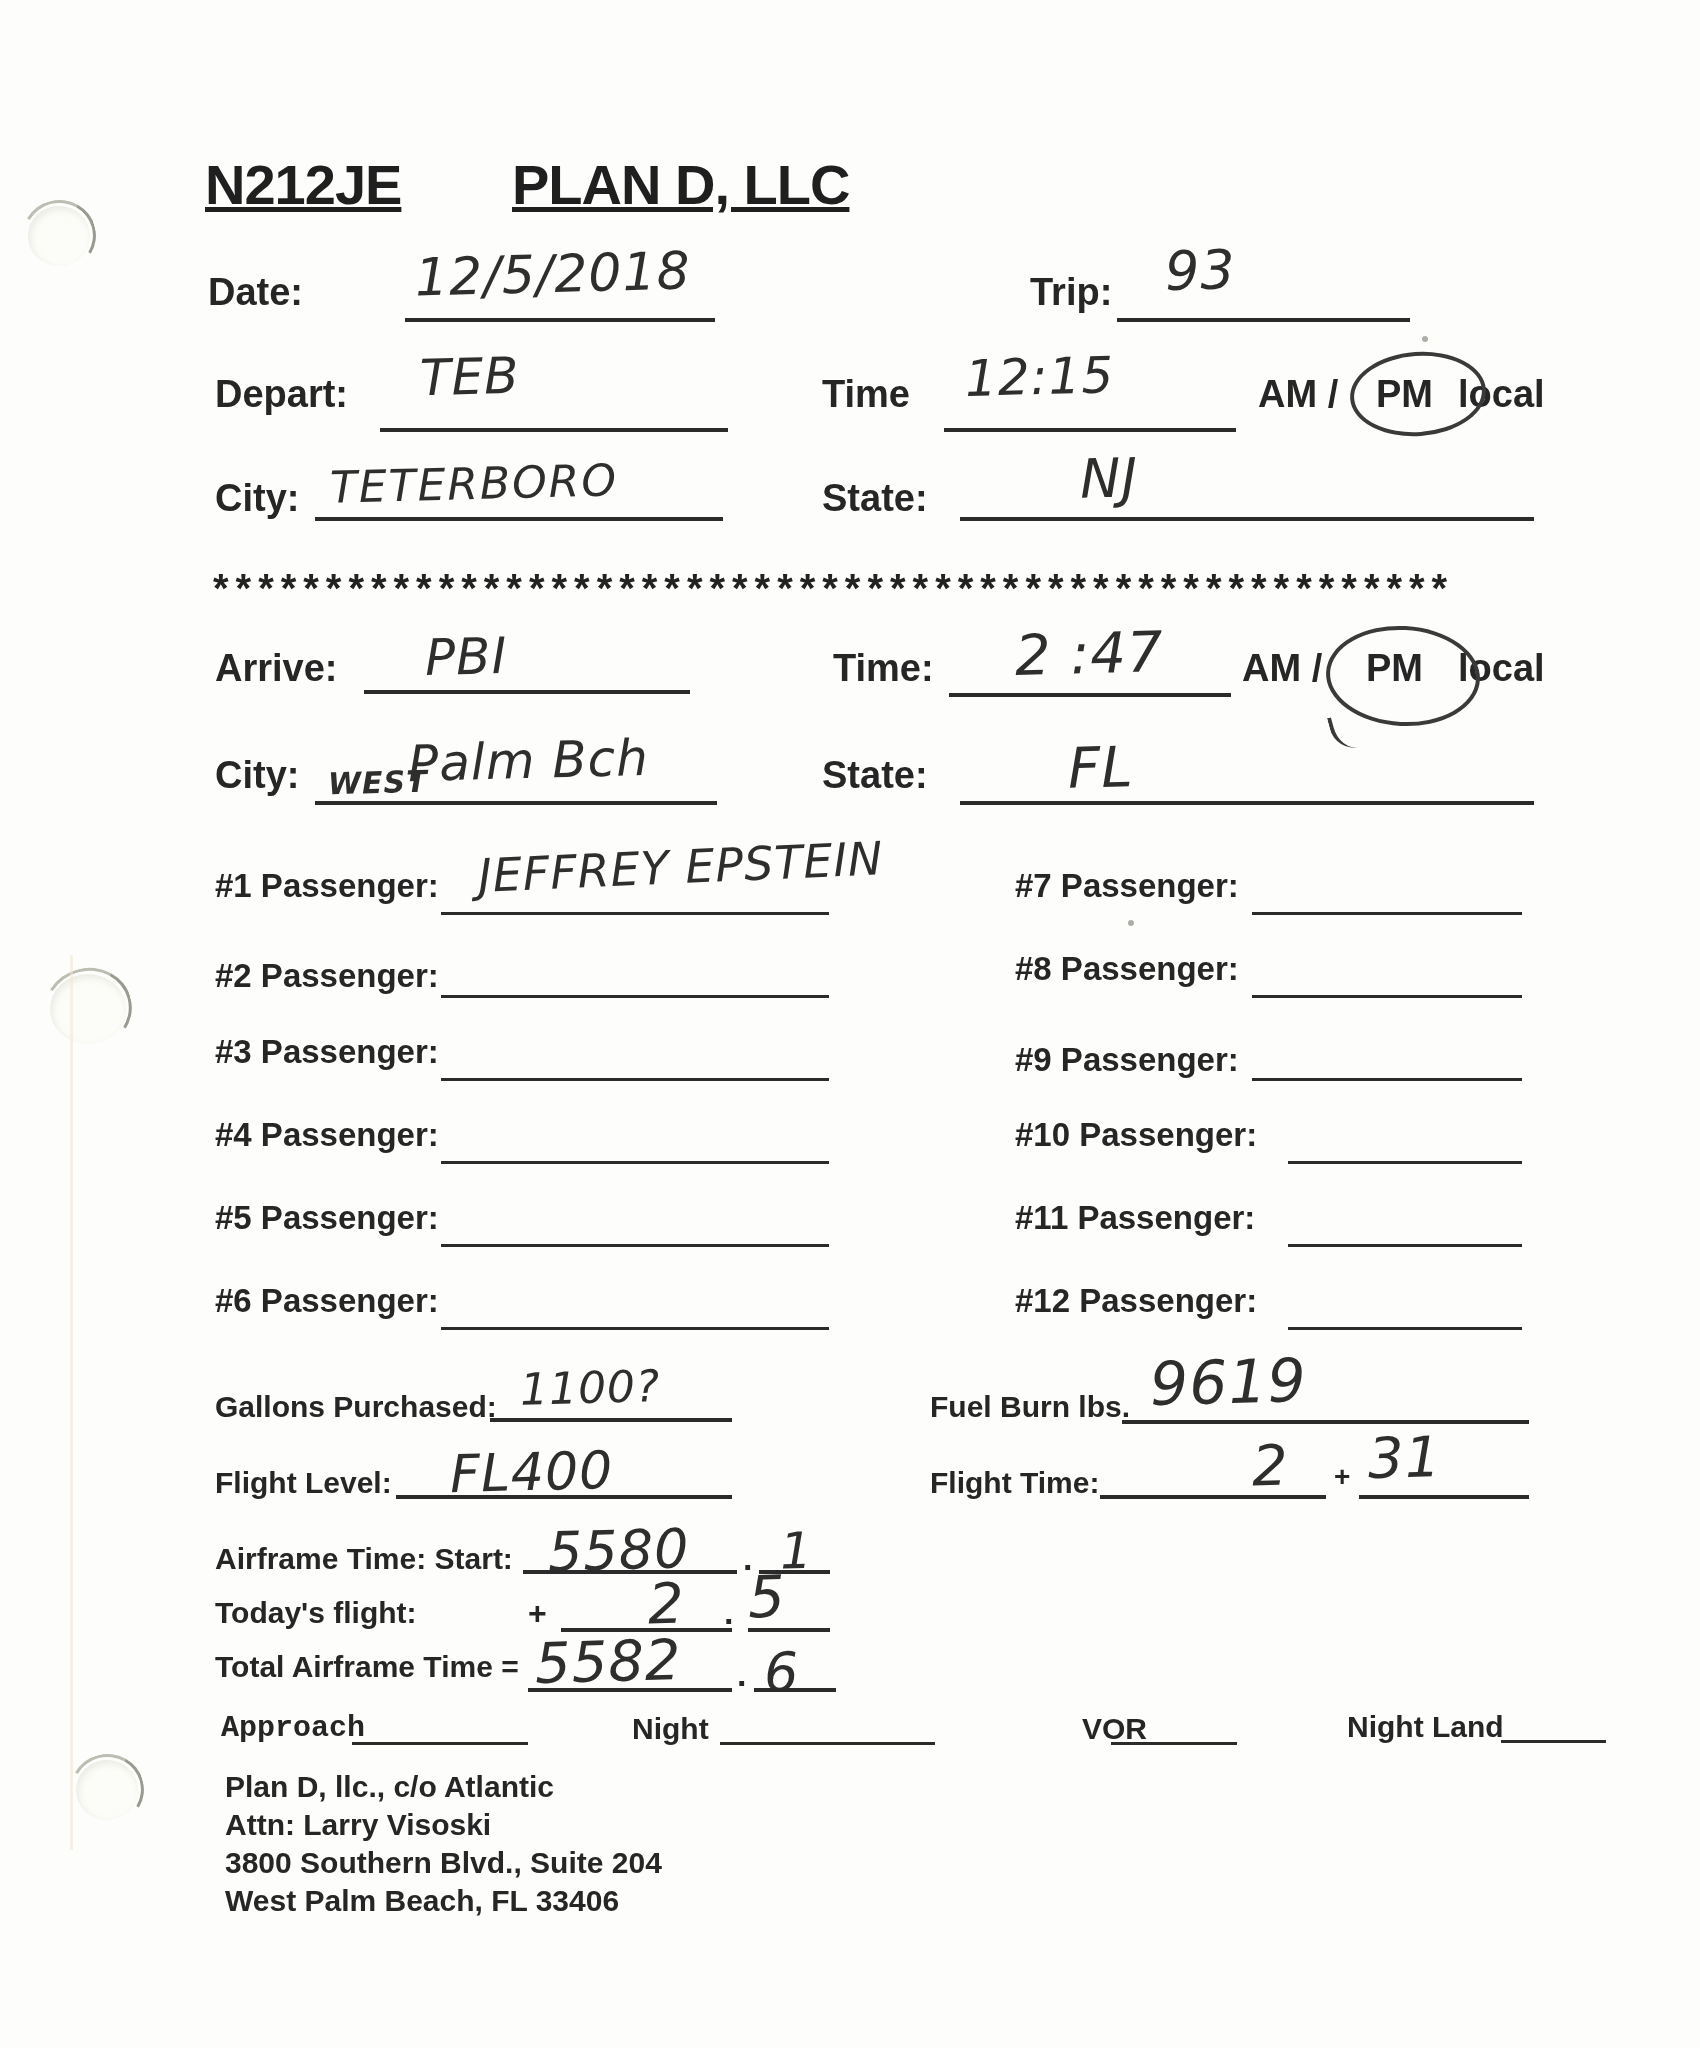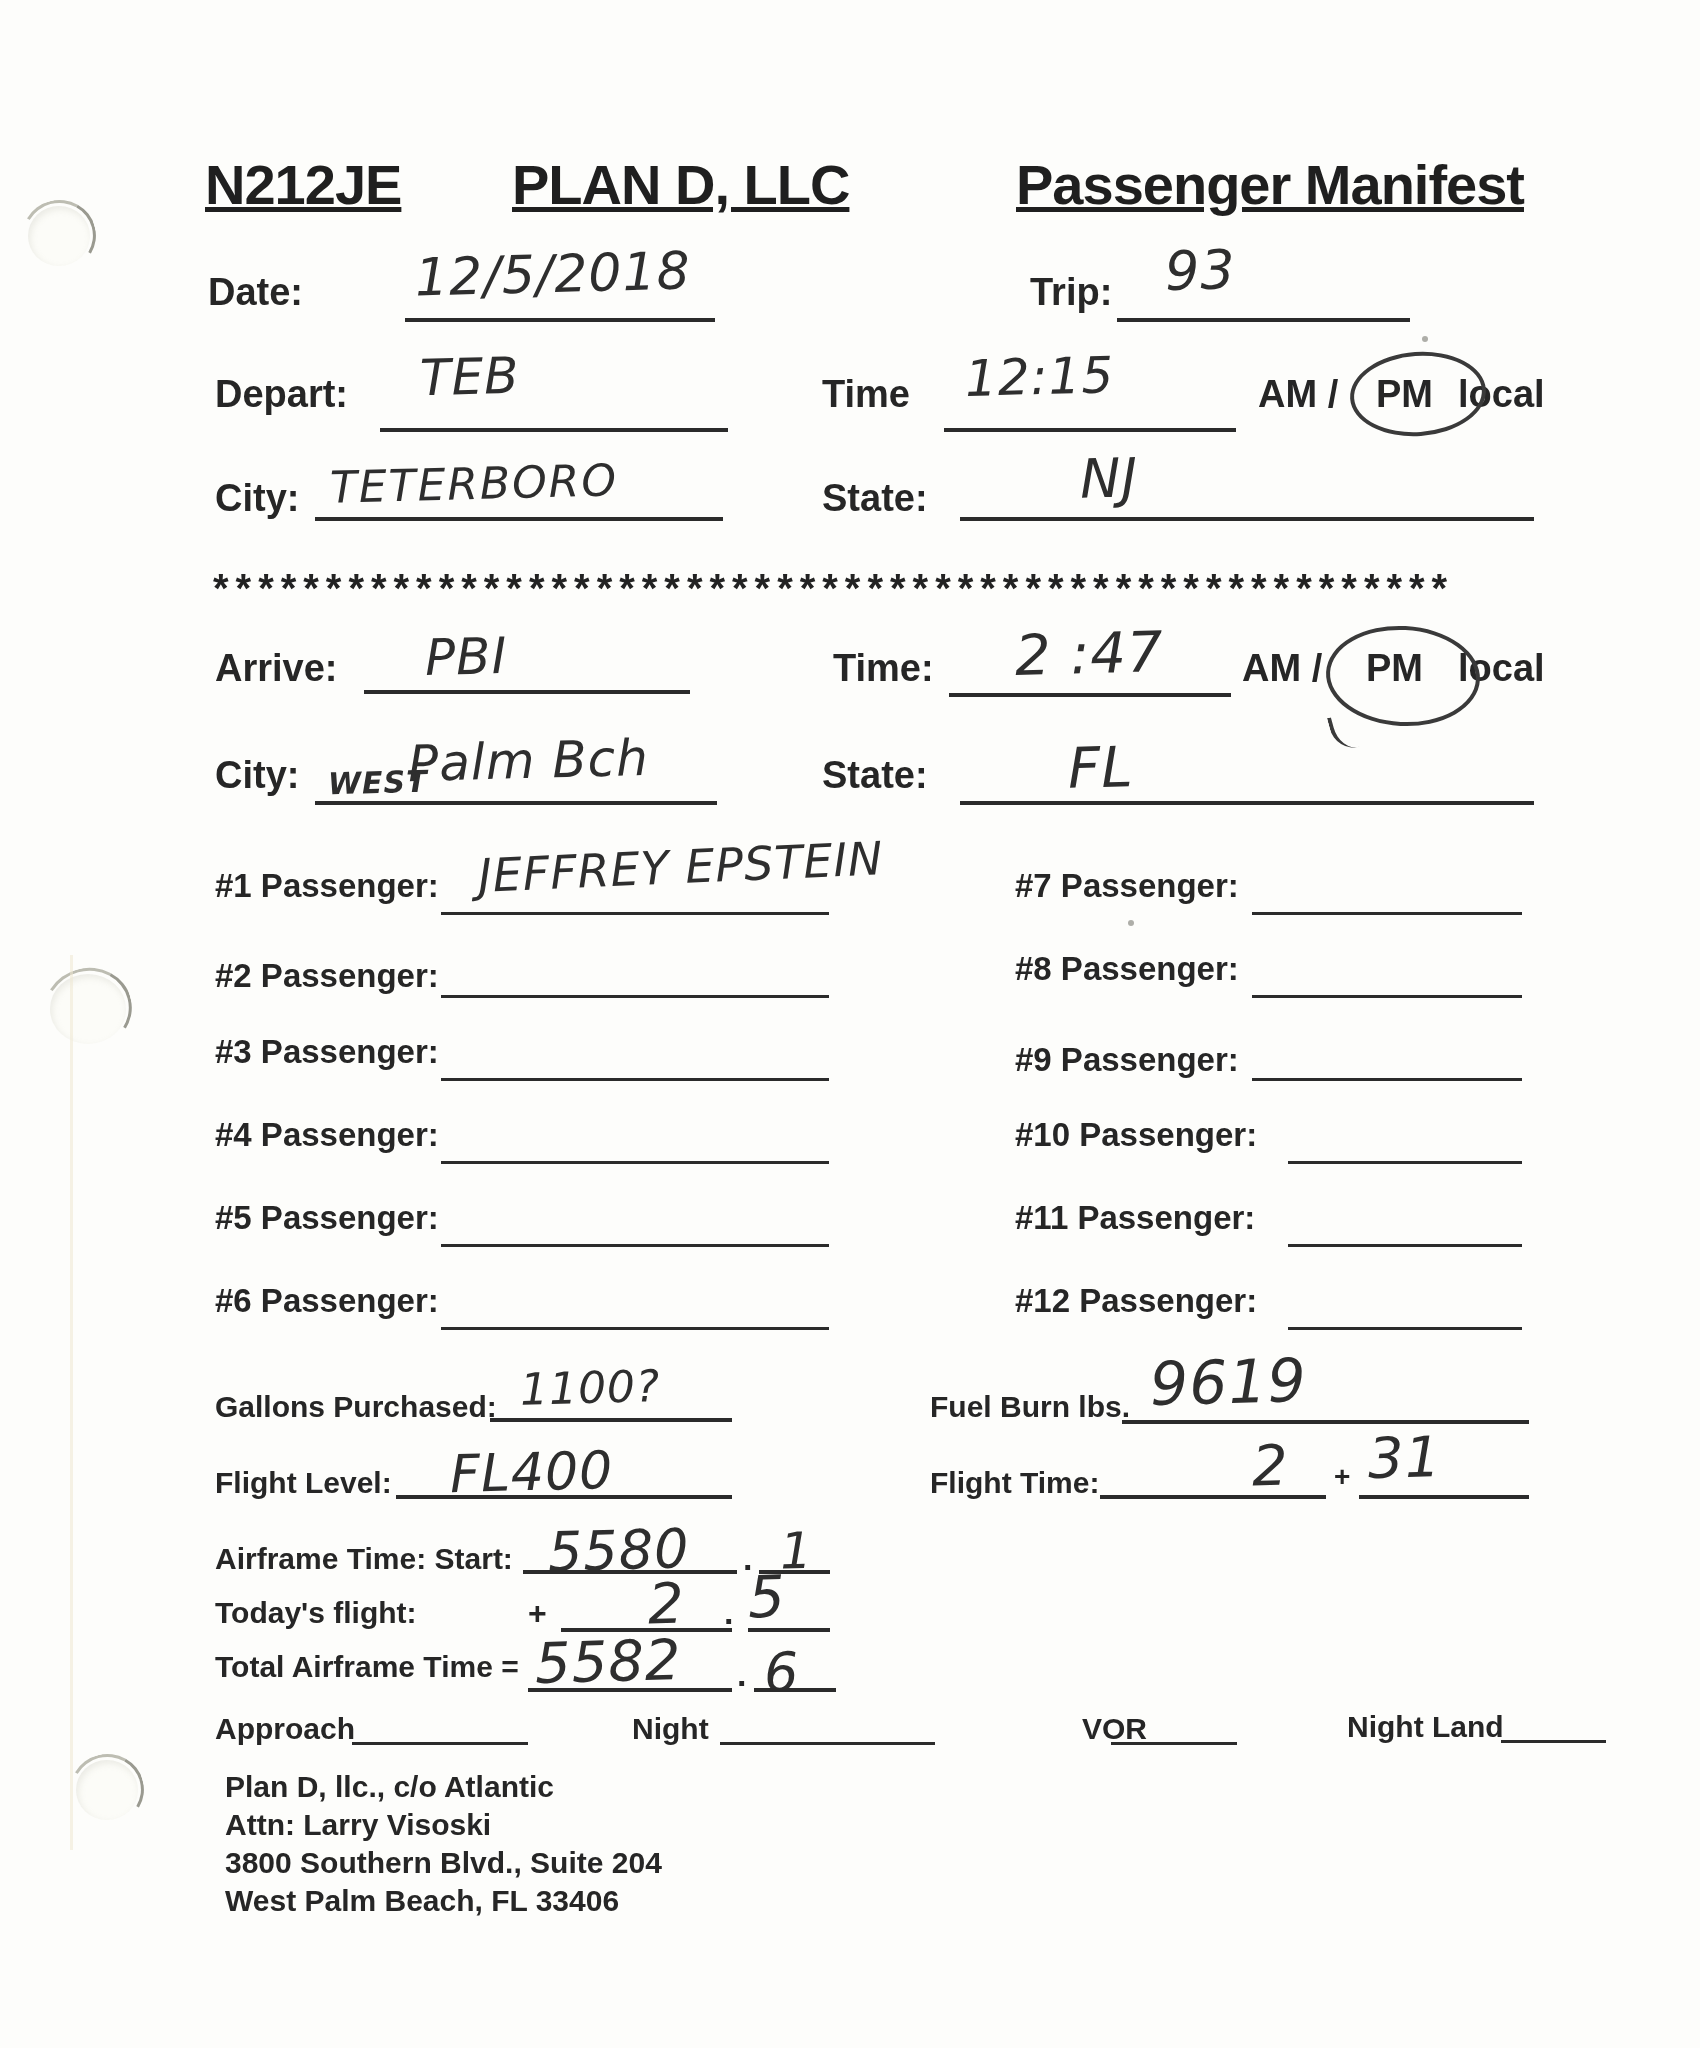--- a/index.html
+++ b/index.html
@@ -46,21 +46,20 @@
 
   <div class="punch" style="left:28px; top:206px; width:62px; height:60px;"></div>
   <div class="punch" style="left:50px; top:974px; width:76px; height:70px;"></div>
   <div class="punch" style="left:76px; top:1760px; width:62px; height:60px;"></div>
   <div class="scanline"></div>
   <div class="speck" style="left:1128px; top:920px;"></div>
   <div class="speck" style="left:1422px; top:336px;"></div>
 
   <div class="hdr" style="left:205px; top:152px;">N212JE</div>
   <div class="hdr" style="left:512px; top:152px;">PLAN D, LLC</div>
-  <div class="hdr" style="left:1016px; top:152px;">Passenger Manifest</div>
 
   <div class="lbl lbl-lg" style="left:208px; top:272px;">Date:</div>
   <div class="hw" style="left:415px; top:248px; font-size:52px;">12/5/2018</div>
   <div class="fline" style="left:405px; top:318px; width:310px;"></div>
   <div class="lbl lbl-lg" style="left:1030px; top:272px;">Trip:</div>
   <div class="hw" style="left:1165px; top:244px; font-size:54px;">93</div>
   <div class="fline" style="left:1117px; top:318px; width:293px;"></div>
 
   <div class="lbl lbl-lg" style="left:215px; top:374px;">Depart:</div>
   <div class="hw" style="left:420px; top:352px; font-size:50px;">TEB</div>
@@ -160,21 +159,21 @@
   <div class="fline" style="left:561px; top:1628px; width:171px;"></div>
   <div class="fline" style="left:748px; top:1628px; width:82px;"></div>
 
   <div class="lbl lbl-sm" style="left:215px; top:1650px;text-align:right;">Total Airframe Time =</div>
   <div class="hw" style="left:535px; top:1634px; font-size:56px;">5582</div>
   <div class="lbl" style="left:737px; top:1656px; font-size:34px;">.</div>
   <div class="hw" style="left:764px; top:1646px; font-size:54px;">6</div>
   <div class="fline" style="left:528px; top:1688px; width:204px;"></div>
   <div class="fline" style="left:754px; top:1688px; width:82px;"></div>
 
-  <div class="lbl lbl-sm" style="left:215px; top:1712px;">Approach</div>
+  <div class="lbl lbl-sm" style="left:221px; top:1712px;font-family:Liberation Mono, monospace;">Approach</div>
   <div class="fline thin" style="left:352px; top:1742px; width:176px;"></div>
   <div class="lbl lbl-sm" style="left:632px; top:1712px;">Night</div>
   <div class="fline thin" style="left:720px; top:1742px; width:215px;"></div>
   <div class="lbl lbl-sm" style="left:1034px; top:1712px;margin-left:48px;">VOR</div>
   <div class="fline thin" style="left:1111px; top:1742px; width:126px;"></div>
   <div class="lbl lbl-sm" style="left:1347px; top:1710px;">Night Land</div>
   <div class="fline thin" style="left:1501px; top:1740px; width:105px;"></div>
 
   <div class="addr" style="left:225px; top:1770px;">Plan D, llc., c/o Atlantic</div>
   <div class="addr" style="left:225px; top:1808px;">Attn: Larry Visoski</div>

